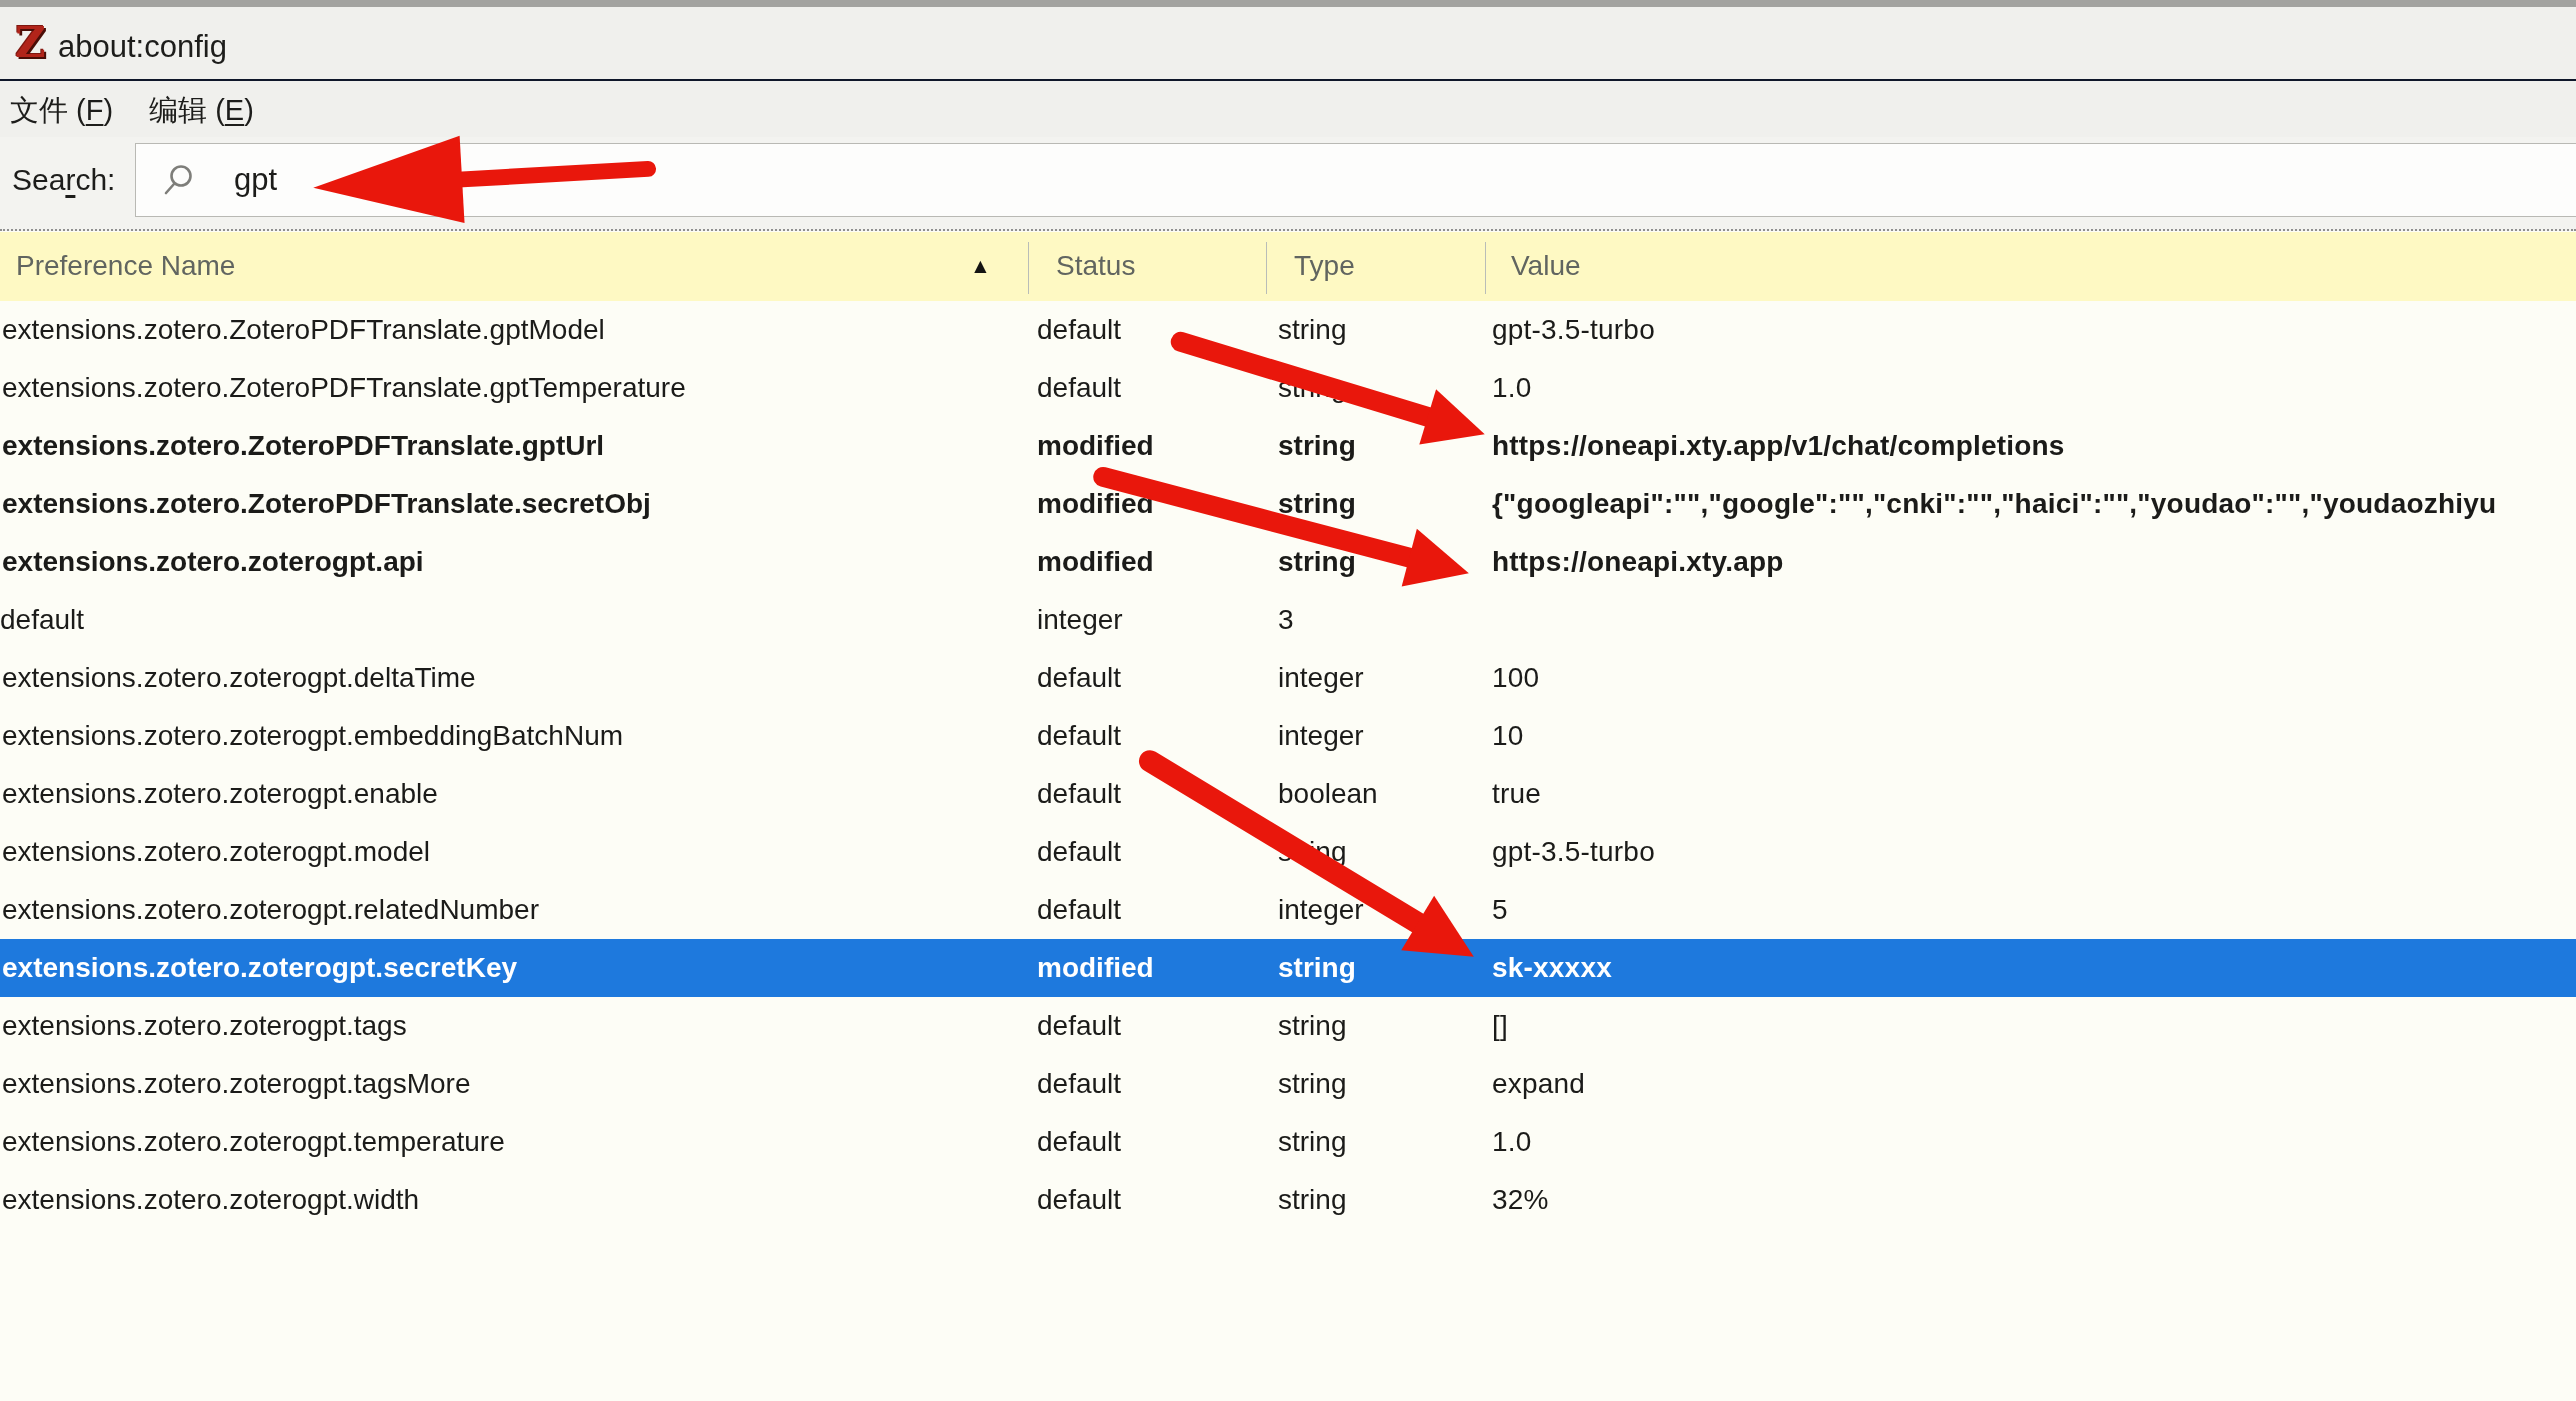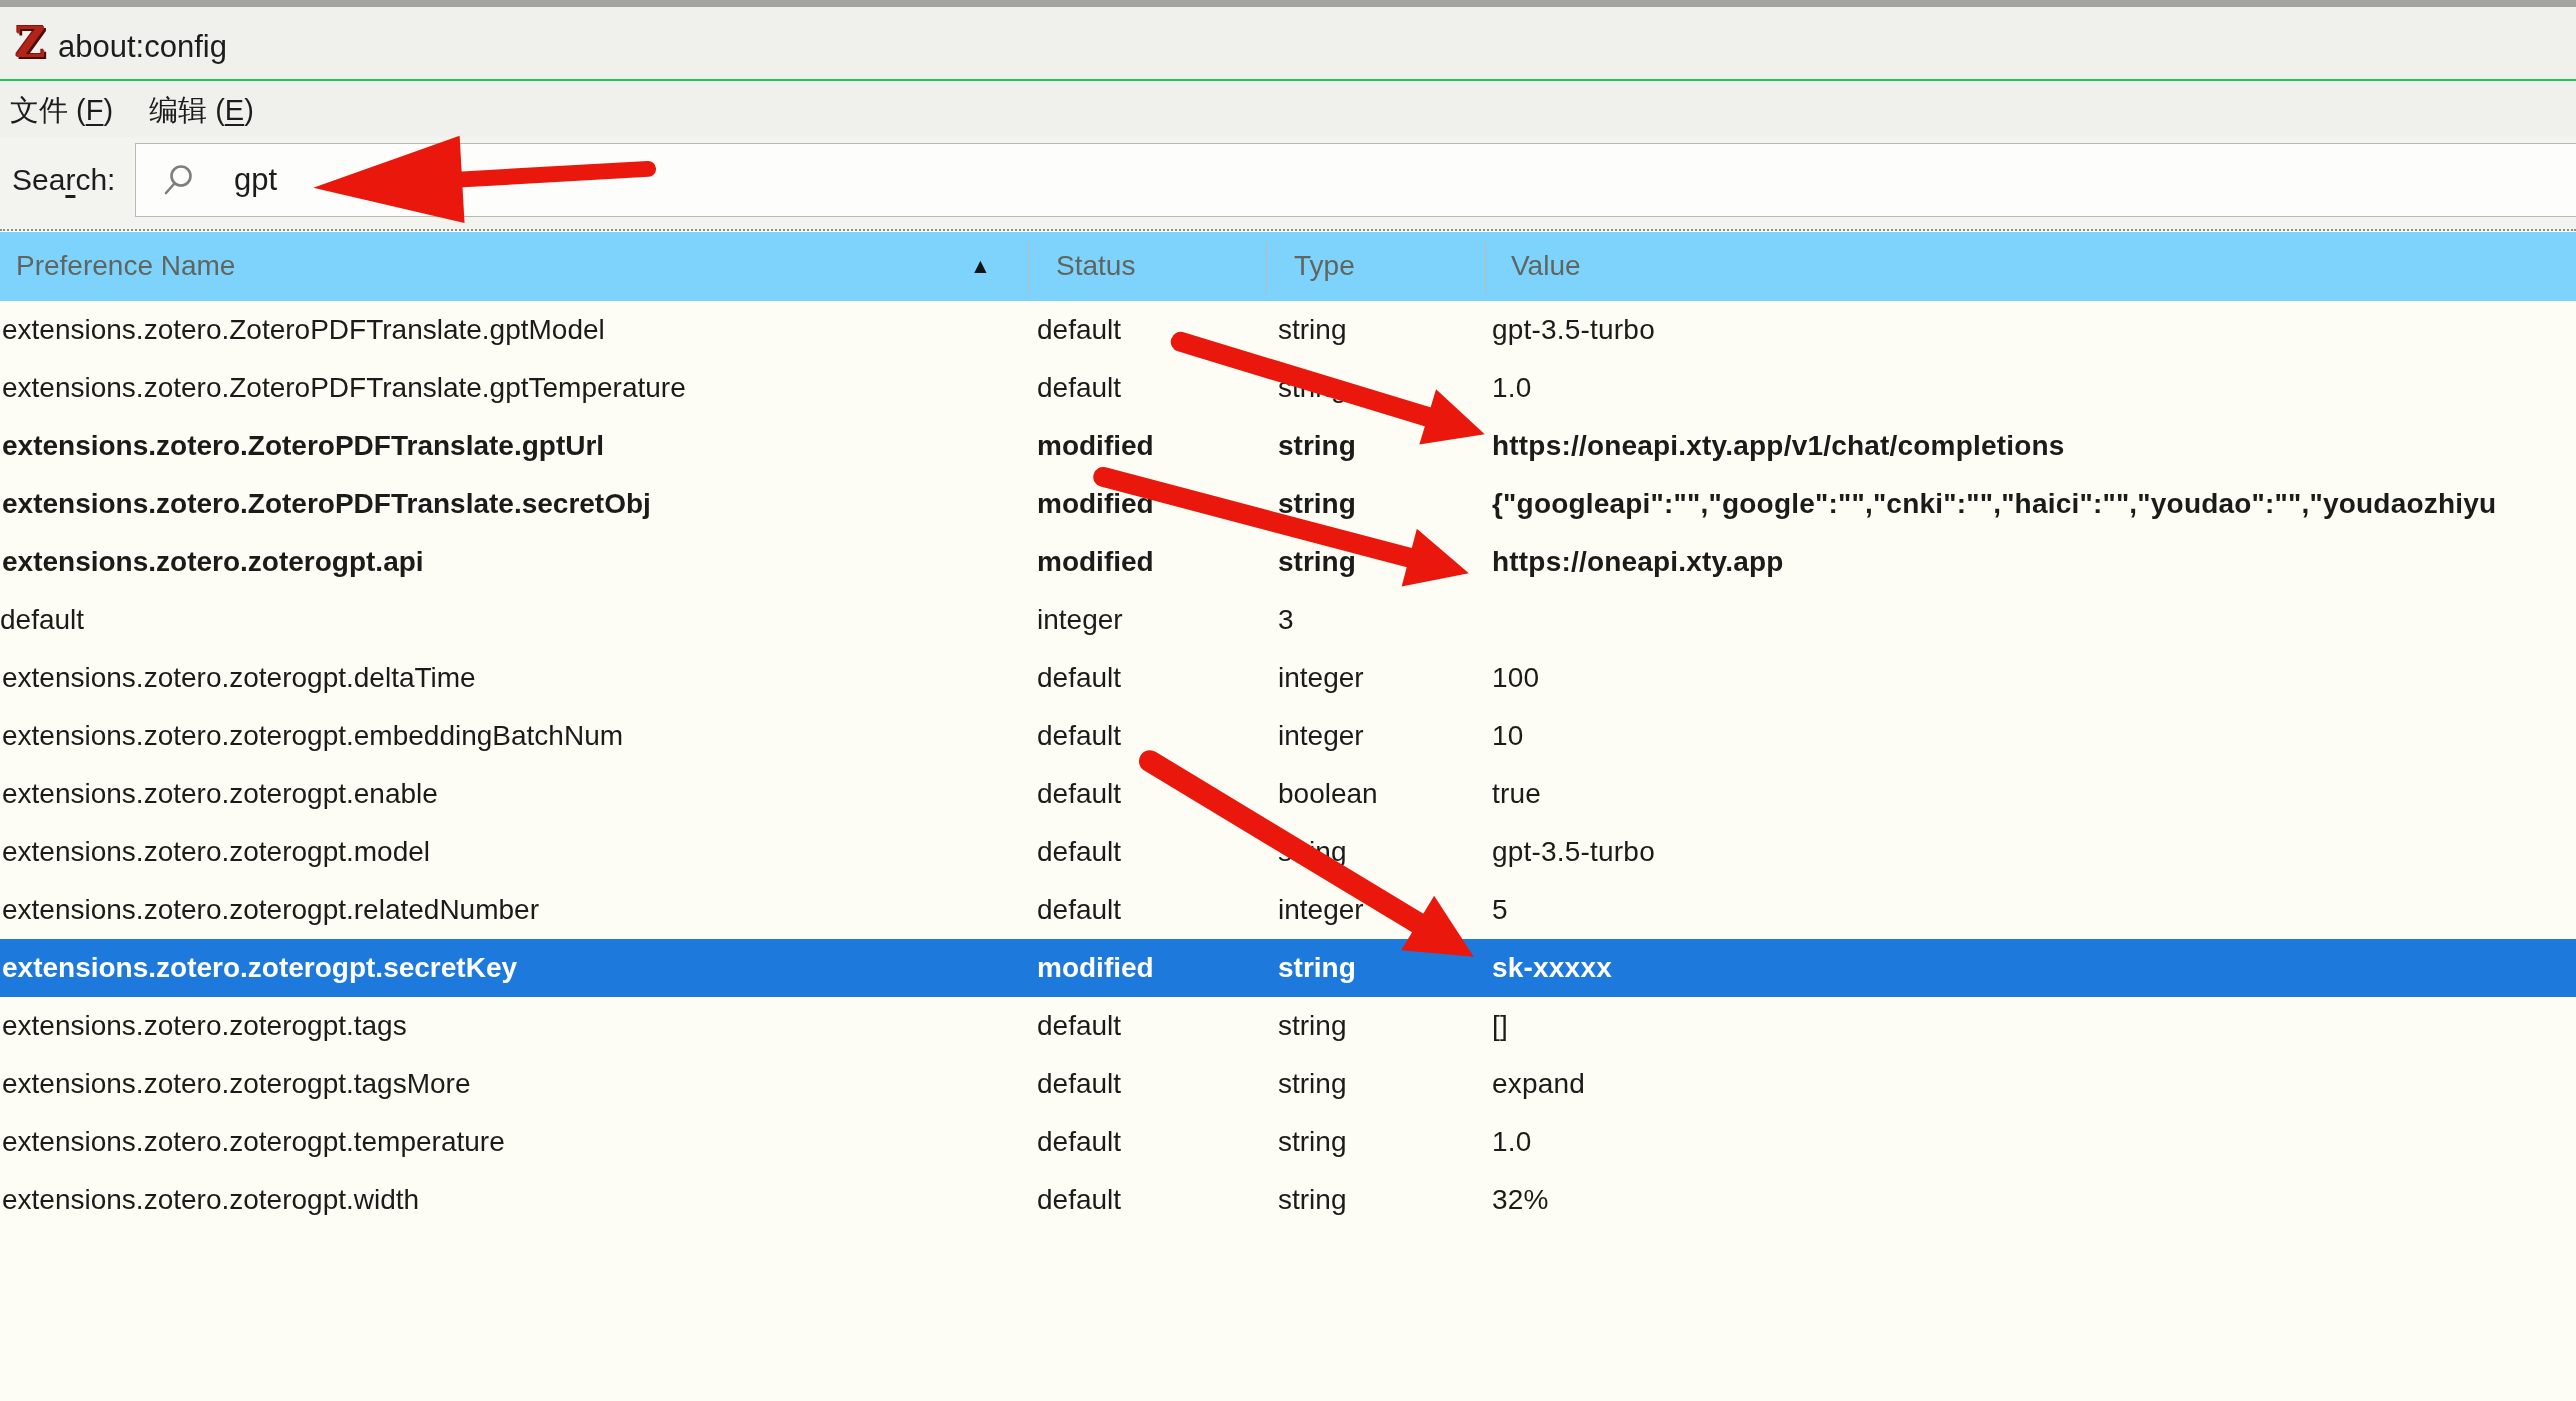--- a/index.html
+++ b/index.html
@@ -8,35 +8,35 @@
   #app{position:relative;width:2576px;height:1401px;}
 
   .topstrip{position:absolute;left:0;top:0;width:100%;height:7px;background:#a3a3a0;}
   .titlebar{position:absolute;left:0;top:7px;width:100%;height:72px;background:#f0f0ed;}
   .app-icon{position:absolute;left:15px;top:14px;width:34px;height:44px;
             font-family:"DejaVu Serif",serif;font-weight:bold;font-size:42px;line-height:44px;
             color:#b1241a;text-shadow:2px 2px 0 #4a0d07,-1px -1px 0 #7e1710;}
   .win-title{position:absolute;left:58px;top:22px;font-size:31px;color:#1d1d1b;}
 
   .menubar{position:absolute;left:0;top:79px;width:100%;height:59px;background:#f0f0ed;
-           border-top:2px solid #22c55e;display:flex;align-items:center;}
+           border-top:2px solid #0f172a;display:flex;align-items:center;}
   .menu-item{font-size:29px;color:#1d1d1b;padding:0 18px;height:100%;display:flex;align-items:center;}
   .menu-item:first-child{padding-left:10px;}
   .menu-key{text-decoration:underline;text-underline-offset:4px;}
 
   .searchrow{position:absolute;left:0;top:137px;width:100%;height:92px;background:#f3f3f0;
              border-bottom:2px dotted #8f8f8f;}
   .search-label{position:absolute;left:12px;top:26px;font-size:30px;color:#1d1d1b;}
   .search-key{text-decoration:underline;text-underline-offset:5px;}
   .search-box{position:absolute;left:135px;top:6px;right:0;height:72px;background:#fdfdfc;
               border:1px solid #b9b9b4;border-right:none;display:flex;align-items:center;gap:24px;}
   .search-box svg{margin-left:26px;flex:0 0 auto;}
   .search-text{margin-left:16px;font-size:31px;color:#1c1c1a;}
 
-  .tableheader{position:absolute;left:0;top:232px;width:100%;height:69px;background:#7dd3fc;
+  .tableheader{position:absolute;left:0;top:232px;width:100%;height:69px;background:#fef9c3;
                border-bottom:1px solid #dbdbd6;font-size:28px;color:#616560;text-decoration:underline;}
   .th{position:absolute;top:18px;}
   .th-name{left:16px;}
   .sort-tri{position:absolute;left:970px;top:22px;font-size:21px;color:#141412;}
   .th-status{left:1056px;}
   .th-type{left:1294px;}
   .th-value{left:1511px;}
   .hdiv{position:absolute;top:10px;height:52px;width:1px;background:#b9bdb8;}
   .hdiv1{left:1028px;} .hdiv2{left:1266px;} .hdiv3{left:1485px;}
 

